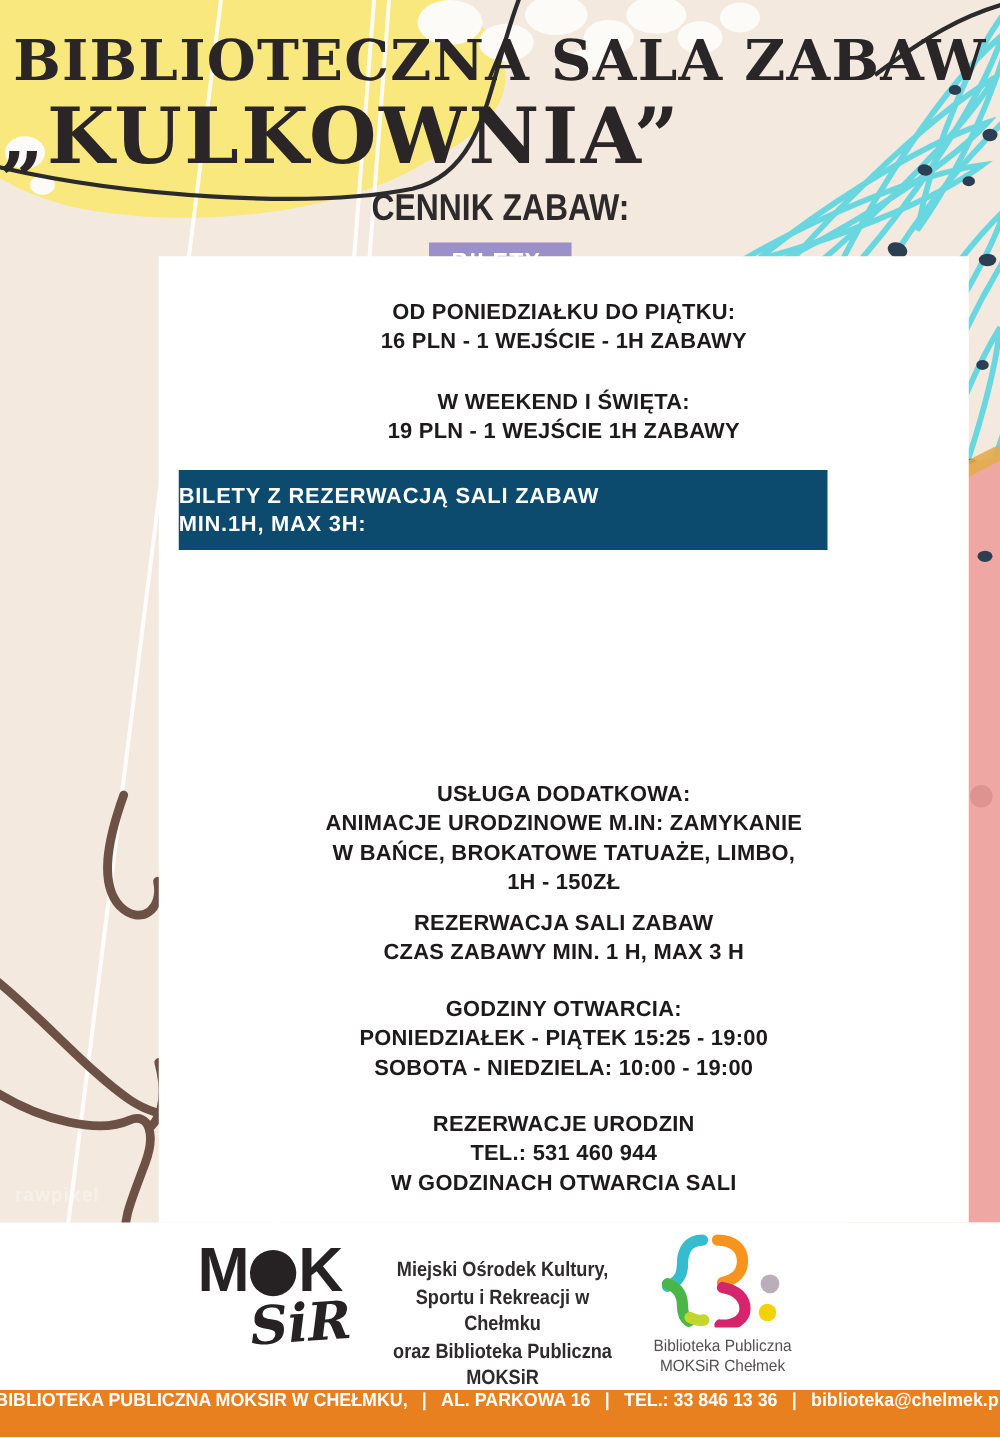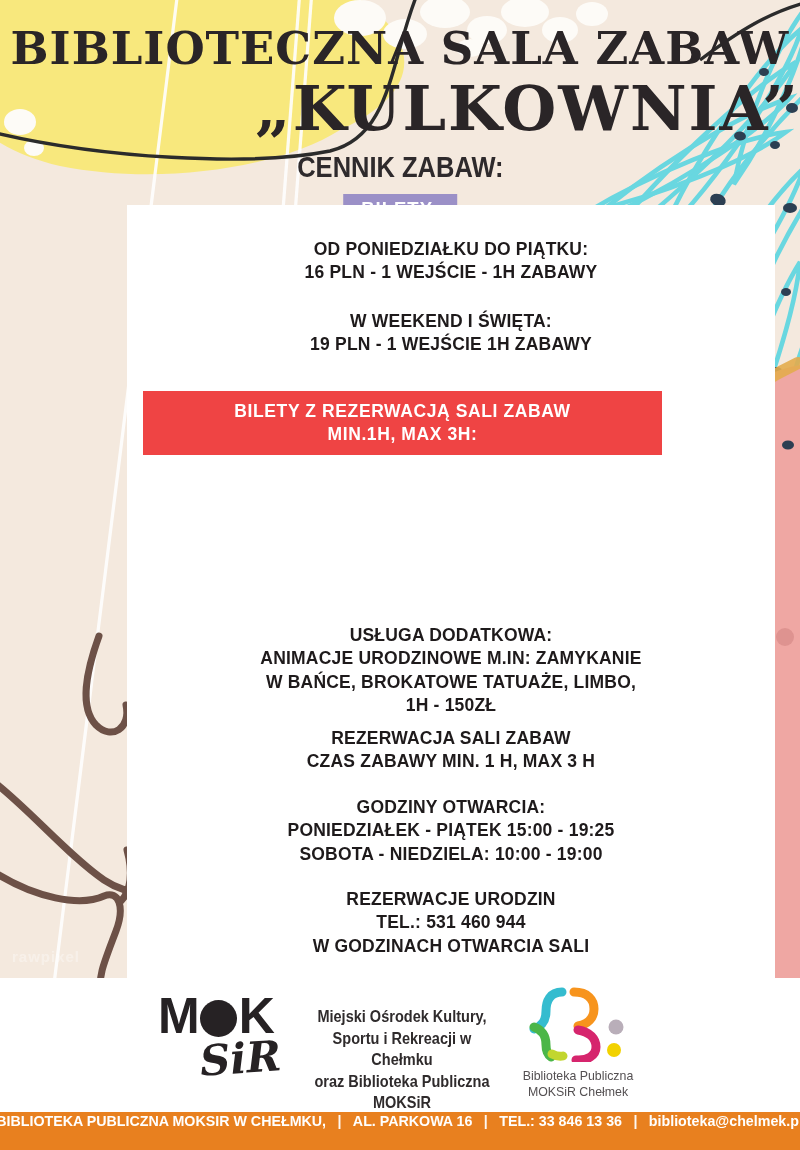--- a/index.html
+++ b/index.html
@@ -4,37 +4,37 @@
 <style>
   html,body{margin:0;padding:0;}
   .poster{position:relative;width:800px;height:1150px;background:#F4E9DE;overflow:hidden;
           font-family:"Liberation Sans",sans-serif;}
   svg.decor{position:absolute;left:0;top:0;}
 
   
   .title1{position:absolute;top:22px;left:0;width:100%;text-align:center;
           font-family:"DejaVu Serif",serif;font-weight:bold;font-size:45px;
           color:#2A2527;letter-spacing:1px;}
-  .title2{position:absolute;top:72px;left:0;width:100%;text-align:right;
+  .title2{position:absolute;top:72px;left:0;width:100%;text-align:left;
           font-family:"DejaVu Serif",serif;font-weight:bold;font-size:62px;
           color:#2A2527;letter-spacing:2px;}
   .subtitle{position:absolute;top:150px;left:0;width:100%;text-align:center;
             font-weight:bold;font-size:30px;color:#2E2A2C;}
   .subtitle span{display:inline-block;transform:scaleX(0.85);}
 
   .badge{position:absolute;top:194px;left:50%;transform:translateX(-50%);
          background:#9B90C7;color:#fff;font-weight:bold;font-size:18.5px;
          letter-spacing:1px;padding:4px 18px;}
 
   
   .content-box{position:absolute;left:127px;top:205px;width:648px;height:773px;background:#FFFFFF;}
   .sec{position:absolute;left:0;width:100%;text-align:center;font-weight:bold;
        font-size:17.5px;line-height:23.3px;color:#1E1A1B;letter-spacing:0.2px;}
-  .banner{position:absolute;left:16px;top:186px;width:519px;background:#ef4444;
-          color:#fff;text-align:center;font-weight:bold;font-size:17.5px;
+  .banner{position:absolute;left:16px;top:171px;width:519px;background:#0c4a6e;
+          color:#fff;font-weight:bold;font-size:17.5px;
           line-height:23px;letter-spacing:0.6px;padding:9px 0;}
 
   
   .footer{position:absolute;left:0;top:978px;width:800px;height:134px;background:#FFFFFF;}
   .mok-logo{position:absolute;left:158px;top:16px;width:145px;height:100px;color:#262224;}
   .mok-letters{display:flex;align-items:center;font-weight:bold;font-size:50px;
                letter-spacing:-3px;line-height:44px;}
   .mok-o{display:inline-block;width:37px;height:37px;background:#262224;border-radius:50%;
          margin:4px 2px 0 3px;}
   .mok-script{position:absolute;left:42px;top:40px;font-family:"DejaVu Serif",serif;
@@ -199,21 +199,21 @@
       <div>1H - 150ZŁ</div>
     </div>
 
     <div class="sec" style="top:522px;">
       <div>REZERWACJA SALI ZABAW</div>
       <div>CZAS ZABAWY MIN. 1 H, MAX 3 H</div>
     </div>
 
     <div class="sec" style="top:591px;">
       <div>GODZINY OTWARCIA:</div>
-      <div>PONIEDZIAŁEK - PIĄTEK 15:00 - 19:25</div>
+      <div>PONIEDZIAŁEK - PIĄTEK 15:25 - 19:00</div>
       <div>SOBOTA - NIEDZIELA: 10:00 - 19:00</div>
     </div>
 
     <div class="sec" style="top:683px;">
       <div>REZERWACJE URODZIN</div>
       <div>TEL.: 531 460 944</div>
       <div>W GODZINACH OTWARCIA SALI</div>
     </div>
   </div>
 

